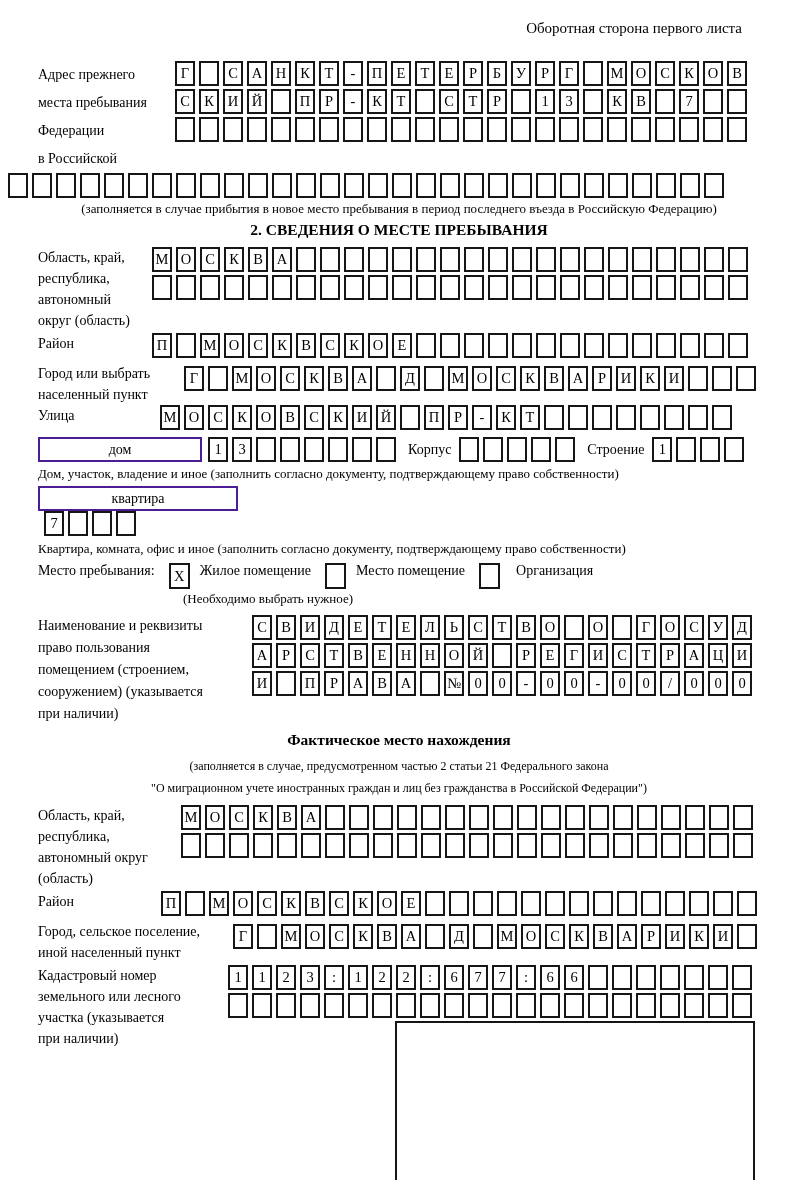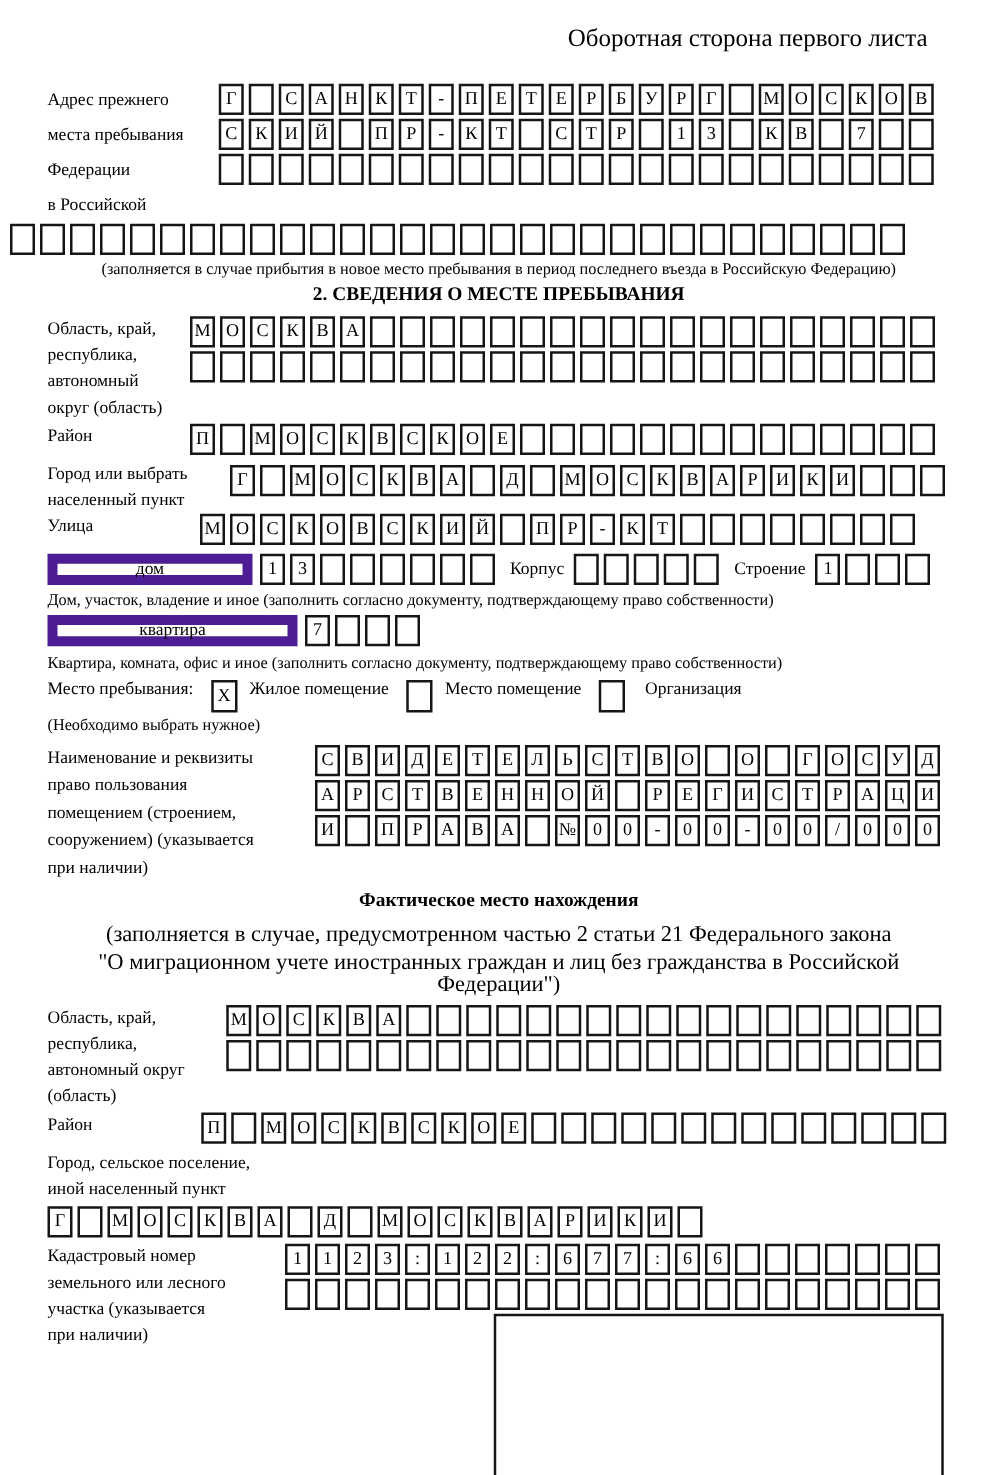--- a/index.html
+++ b/index.html
@@ -1,55 +1,55 @@
 <!DOCTYPE html>
 <html><head>
 <meta charset="utf-8">
 <style>
   html,body{margin:0;padding:0;background:#fff;}
   body{
     width:800px;height:1180px;box-sizing:border-box;
     padding:20px 40px 0 38px;overflow:hidden;
     color:#000;font-family:"Liberation Serif", "DejaVu Serif", serif;
   }
-  .header-note{text-align:right;font-size:20px;margin:0 18px 24px 0;}
+  .header-note{text-align:right;font-size:15px;margin:0 18px 24px 0;}
   
   .cellrow{display:flex;margin-bottom:3px;}
   .cell{
     flex:0 0 auto;display:inline-flex;align-items:center;justify-content:center;
     width:20px;height:25px;margin-right:4px;border:2px solid #161616;
     box-sizing:border-box;font-size:14.5px;line-height:1;
   }
   .field{display:flex;align-items:flex-start;}
   .flabel{flex:0 0 auto;font-size:14px;line-height:21px;}
   .grid{flex:0 0 auto;}
   .w137{width:137px}.w114{width:114px}.w146{width:146px}.w122{width:122px}
   .w214{width:214px}.w143{width:143px}.w123{width:123px}.w195{width:195px}.w190{width:190px}
   .caption{font-size:13px;line-height:16px;}
   .caption.center{text-align:center;}
   .sec-title{text-align:center;font-weight:bold;font-size:15.5px;margin:4px 0 8px 0;}
   .overflow-row{margin-left:-30px;}
   .widebox{
     flex:0 0 auto;display:flex;align-items:center;justify-content:center;
-    height:25px;border:8px solid #4c1d95;box-sizing:border-box;font-size:14px;font-family:Liberation Serif, serif;
+    height:25px;border:2px solid #4c1d95;box-sizing:border-box;font-size:14px;font-family:Liberation Serif, serif;
   }
   .housebox{width:164px;}
   .aptbox{width:200px;}
   .inline-lab{font-size:14px;line-height:25px;margin:0 8px;flex:0 0 auto;}
   .gap6{margin-left:6px;}
   .stay-row{display:flex;margin:6px 0 2px 0;}
   .stay-row .opt-label{font-size:14px;margin-right:14px;}
   .stay-row .cellrow{margin:0 10px 0 0;}
   .stay-row .cell{width:21px;height:26px;margin-right:0;}
   .mb2 .cellrow{margin-bottom:3px;}
   .stamp-box{
     width:360px;height:175px;border:2px solid #161616;box-sizing:border-box;
     margin-left:357px;margin-top:-28px;background:#fff;
   }
-  .fact-caption{text-align:center;font-size:18px;line-height:18px;margin-bottom:4px;}
+  .fact-caption{text-align:center;font-size:12px;line-height:18px;margin-bottom:4px;}
 </style>
 </head>
 <body>
 
 <div class="header-note">Оборотная сторона первого листа</div>
 
 <div class="field">
   <div class="flabel w137" style="line-height:28px;">
       <div>Адрес прежнего</div>
       <div>места пребывания</div>
@@ -355,21 +355,21 @@
   <div class="inline-lab">Строение</div>
   <div class="cellrow">
       <span class="cell">1</span>
       <span class="cell"></span>
       <span class="cell"></span>
       <span class="cell"></span>
     </div>
 </div>
 <div class="caption" style="margin:1px 0 4px 0;">Дом, участок, владение и иное (заполнить согласно документу, подтверждающему право собственности)</div>
 
-<div class="field" style="margin-top:2px;">
+<div class="field" style="margin-top:2px;flex-direction:column;">
   <div class="widebox aptbox">квартира</div>
   <div class="cellrow gap6">
       <span class="cell">7</span>
       <span class="cell"></span>
       <span class="cell"></span>
       <span class="cell"></span>
     </div>
 </div>
 <div class="caption" style="margin:2px 0 2px 0;">Квартира, комната, офис и иное (заполнить согласно документу, подтверждающему право собственности)</div>
 
@@ -381,21 +381,21 @@
   <span class="opt-label">Жилое помещение</span>
   <span class="cellrow">
       <span class="cell"></span>
     </span>
   <span class="opt-label">Место помещение</span>
   <span class="cellrow" style="margin-right:16px;">
       <span class="cell"></span>
     </span>
   <span class="opt-label">Организация</span>
 </div>
-<div class="caption" style="width:460px;margin:0 0 8px 0;">(Необходимо выбрать нужное)</div>
+<div class="caption" style="text-align:center;width:460px;margin:0 0 8px 0;">(Необходимо выбрать нужное)</div>
 
 <div class="field">
   <div class="flabel w214" style="line-height:22px;">
       <div>Наименование и реквизиты</div>
       <div>право пользования</div>
       <div>помещением (строением,</div>
       <div>сооружением) (указывается</div>
       <div>при наличии)</div>
     </div>
   <div class="grid">
@@ -562,21 +562,21 @@
       <span class="cell"></span>
       <span class="cell"></span>
       <span class="cell"></span>
       <span class="cell"></span>
       <span class="cell"></span>
       <span class="cell"></span>
       <span class="cell"></span>
     </div>
 </div>
 
-<div class="field" style="margin-top:2px;flex-direction:column;">
+<div class="field" style="margin-top:2px;">
   <div class="flabel w195">
       <div>Город, сельское поселение,</div>
       <div>иной населенный пункт</div>
     </div>
   <div class="cellrow" style="margin-top:3px;">
       <span class="cell">Г</span>
       <span class="cell"></span>
       <span class="cell">М</span>
       <span class="cell">О</span>
       <span class="cell">С</span>

